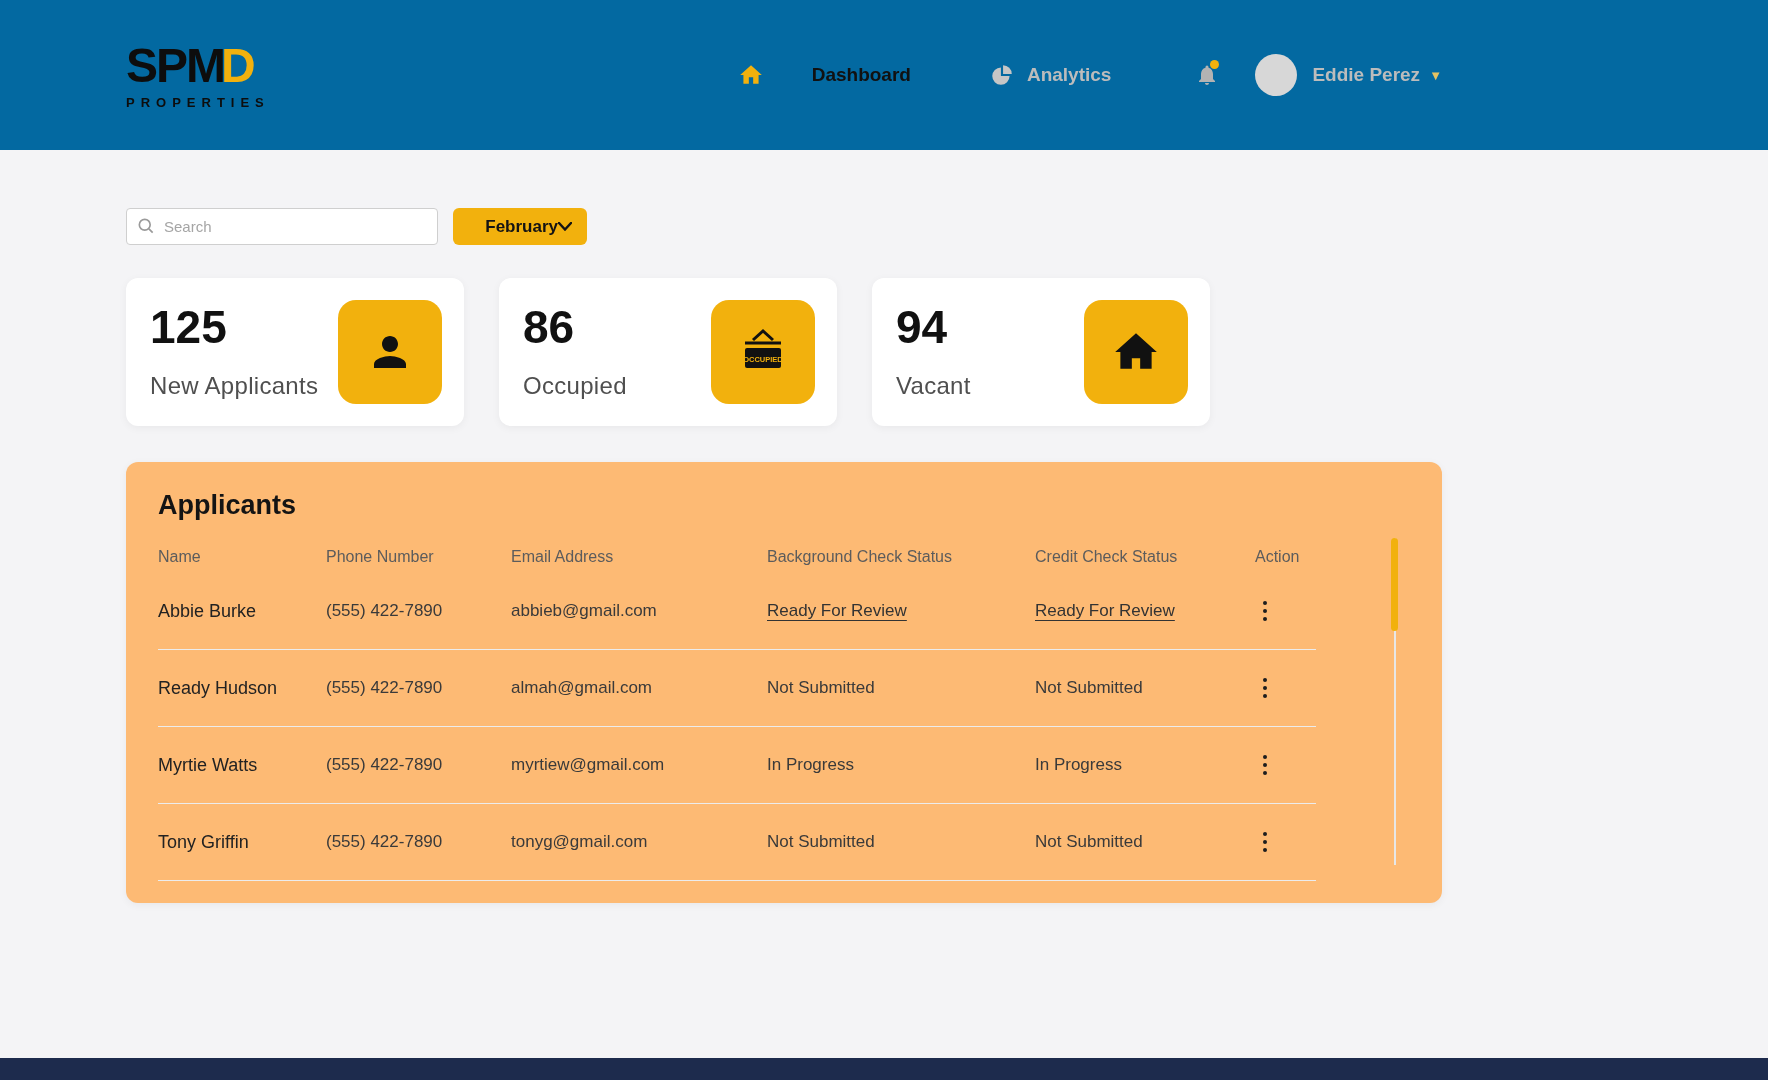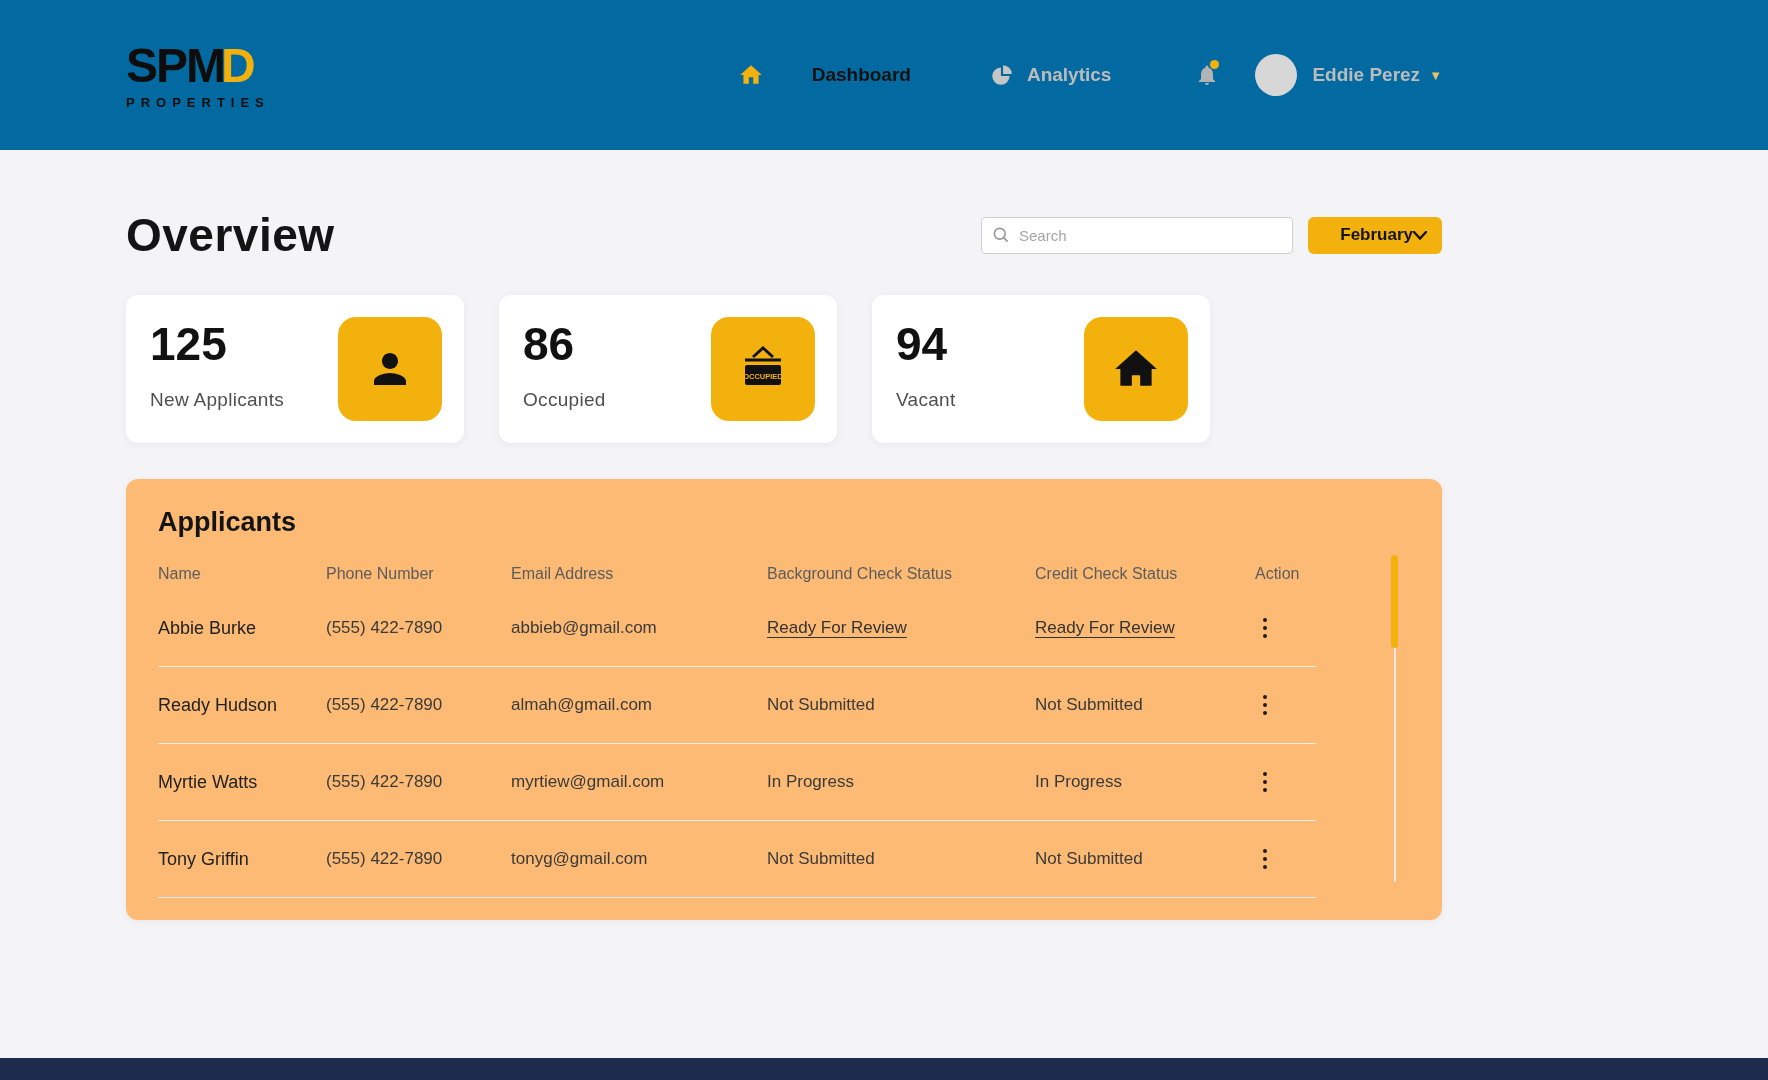--- a/index.html
+++ b/index.html
@@ -50,21 +50,21 @@
     font-family:"Liberation Sans", sans-serif;
   }
 
   
   .cards { display:flex; gap:35px; margin-top:33px; }
   .card {
     width:338px; height:148px; background:#fff; border-radius:12px;
     box-shadow:0 2px 8px rgba(0,0,0,0.05); padding:22px 24px; position:relative;
   }
   .card-value { font-size:46px; font-weight:700; color:#111; }
-  .card-label { font-size:19px; color:#4f4f4f; margin-top:18px; letter-spacing:0.3px; }
+  .card-label { font-size:24px; color:#4f4f4f; margin-top:18px; letter-spacing:0.3px; }
   .card-icon-tile {
     position:absolute; top:22px; right:22px; width:104px; height:104px;
     background:#f2b10d; border-radius:18px; display:flex; align-items:center; justify-content:center;
   }
 
   
   .table-card {
     margin-top:36px; background:#fdba74; border-radius:12px;
     box-shadow:0 2px 8px rgba(0,0,0,0.05); padding:28px 0 34px; position:relative; height:441px;
   }
@@ -138,21 +138,20 @@
     <div class="user-name">
       <span>Eddie Perez</span>
       <span class="user-caret">▼</span>
     </div>
   </div>
 </header>
 
 <main class="container">
 
   <div class="page-head">
-    <h1 class="page-title">Overview</h1>
     <div class="controls">
       <div class="search-box">
         <span class="search-icon">
           <svg width="20" height="20" viewBox="0 0 24 24">
               <circle cx="10.5" cy="10.5" r="6.5" fill="none" stroke="#9a9a9a" stroke-width="2"></circle>
               <line x1="15.5" y1="15.5" x2="20" y2="20" stroke="#9a9a9a" stroke-width="2"></line>
             </svg>
         </span>
         <input type="text" placeholder="Search" style="">
       </div>

